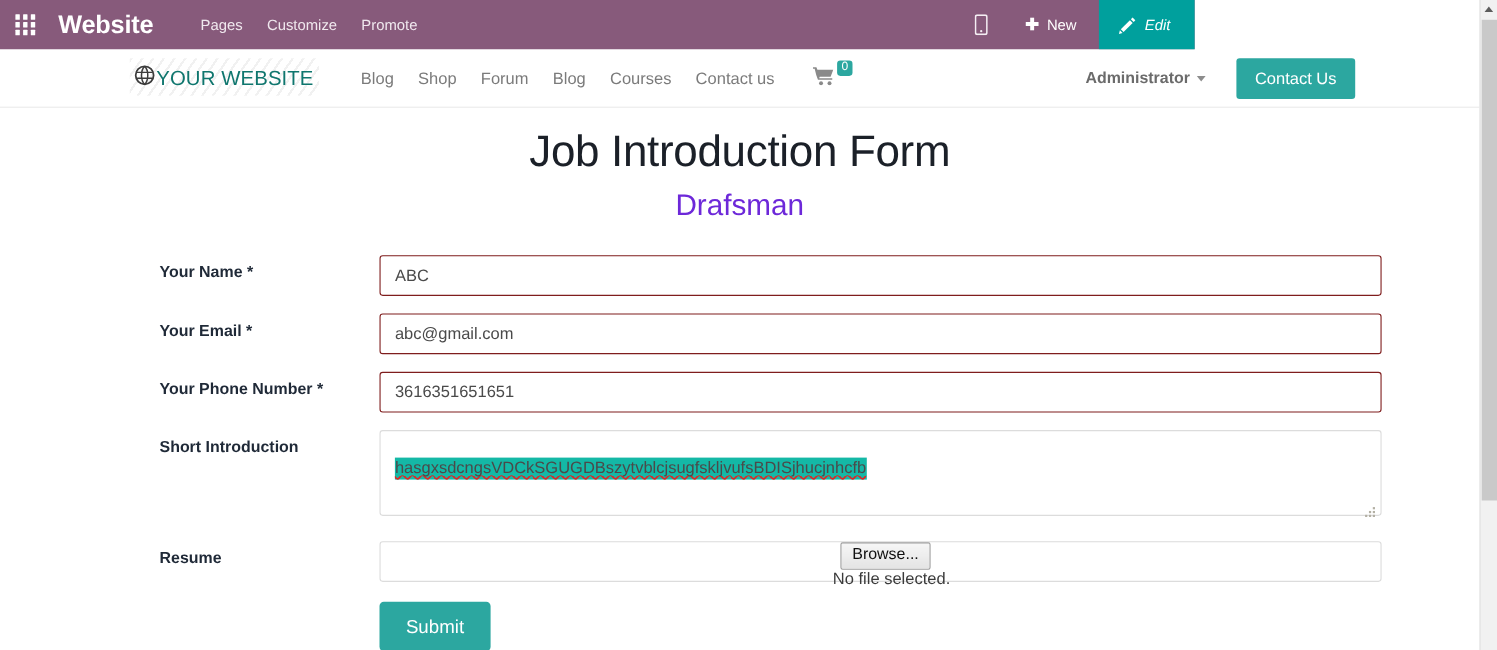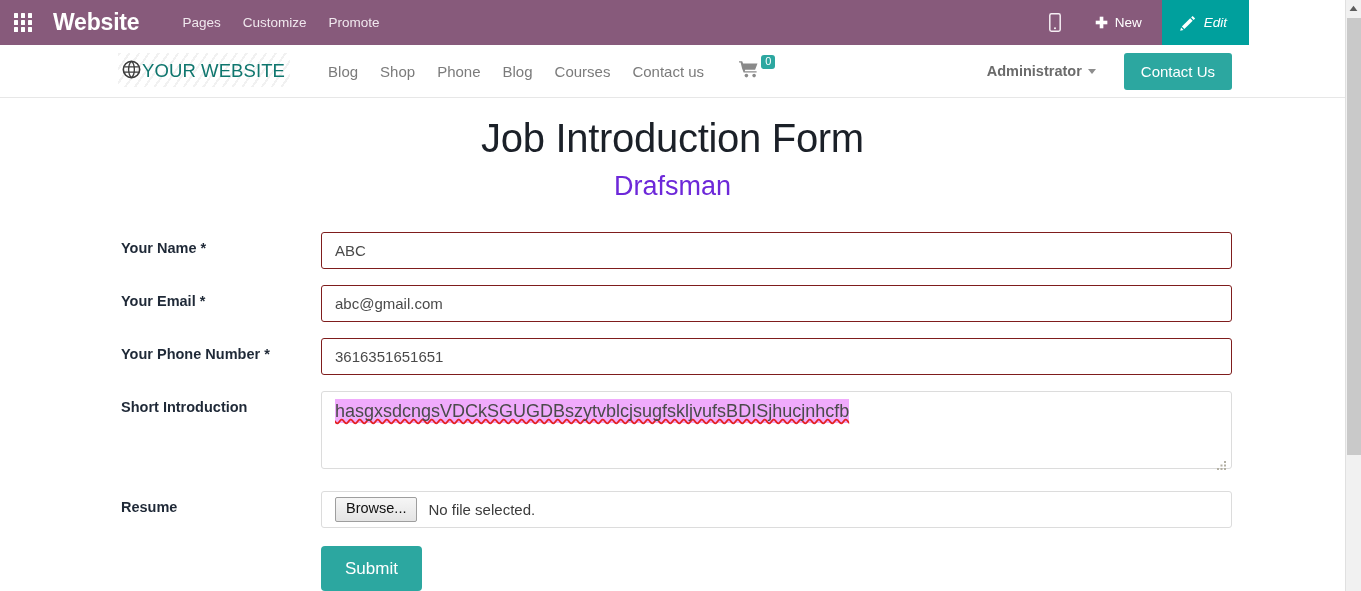--- a/index.html
+++ b/index.html
@@ -7,21 +7,21 @@
     margin: 0; padding: 0;
     width: 1361px; height: 591px;
     overflow: hidden;
     font-family: "Liberation Sans", sans-serif;
     background: #ffffff;
   }
 
   
   #odoo-bar {
     position: absolute; top: 0; left: 0;
-    width: 1249px; height: 45px;
+    width: 1086px; height: 45px;
     background: #875a7b;
     display: flex; align-items: center;
   }
   #apps-grid {
     width: 46px; height: 45px;
     display: flex; align-items: center; justify-content: center;
     cursor: pointer;
   }
   #apps-grid .g {
     width: 19px; height: 19px;
@@ -201,20 +201,21 @@
   #page-subtitle {
     text-align: center;
     font-size: 27px;
     color: #6d28d9;
     font-weight: normal;
     margin: 10px 0 0 0;
   }
 
   #form {
     margin: 30px 0 0 0;
+    padding-left: 24px;
   }
   .frow {
     display: flex;
     align-items: flex-start;
     margin-bottom: 16px;
   }
   .flabel {
     width: 200px;
     margin-left: 121px;
     padding-top: 8px;
@@ -252,46 +253,47 @@
     resize: none;
     outline: none;
     overflow: hidden;
     line-height: 1.35;
     background: transparent;
     position: relative;
     z-index: 2;
   }
   .spell {
     position: absolute;
-    left: 14px; top: 8px;
-    font-size: 18px;
+    left: 14px; top: 25px;
+    font-size: 15px;
     line-height: 1.35;
     color: #4a4a4a;
     z-index: 3;
     pointer-events: none;
     white-space: nowrap;
     text-decoration: underline wavy #e42222;
     text-decoration-skip-ink: none;
-    background: #f0abfc;
+    background: #14b8a6;
   }
   .resize-handle {
     position: absolute;
     right: 4px; bottom: 4px;
     width: 12px; height: 12px;
     z-index: 4;
   }
 
   .filebox {
     width: 911px;
     height: 37px;
     border: 1px solid #dcdcdc;
     border-radius: 3px;
     display: flex; align-items: center;
     padding: 0 4px 0 13px;
     background: #ffffff;
+    flex-direction: column;
   }
   .browse-btn {
     background: linear-gradient(#f6f6f6, #e4e4e4);
     border: 1px solid #9e9e9e;
     border-radius: 2px;
     font-size: 14.5px;
     color: #101010;
     padding: 3px 10px 4px 10px;
     font-family: "Liberation Sans", sans-serif;
     cursor: pointer;
@@ -398,21 +400,21 @@
         <path d="M10 1.4 C14 5 14 15 10 18.6" fill="none" stroke="#3c3c3c" stroke-width="1.4"></path>
         <path d="M2.2 7.2 H17.8 M2.2 12.8 H17.8" stroke="#3c3c3c" stroke-width="1.3"></path>
       </svg>
     </span>
     <span class="bname">YOUR WEBSITE</span>
   </div>
 
   <div id="main-links">
     <div class="nav-link">Blog</div>
     <div class="nav-link">Shop</div>
-    <div class="nav-link">Phone</div>
+    <div class="nav-link">Forum</div>
     <div class="nav-link">Blog</div>
     <div class="nav-link">Courses</div>
     <div class="nav-link">Contact us</div>
 
     <div id="cart">
       <span>
         <svg width="21" height="18" viewBox="0 0 21 18" fill="#8a8a8a">
           <path d="M0 1.2 h3.2 l0.9 2.2 h14.4 l-2.4 6.4 H6.2 l-0.5 1.4 h11.9 v1.4 H4.6 L3.1 8.4 L1.6 2.6 H0 Z"></path>
           <circle cx="7.4" cy="15.6" r="1.8"></circle>
           <circle cx="15.1" cy="15.6" r="1.8"></circle>

